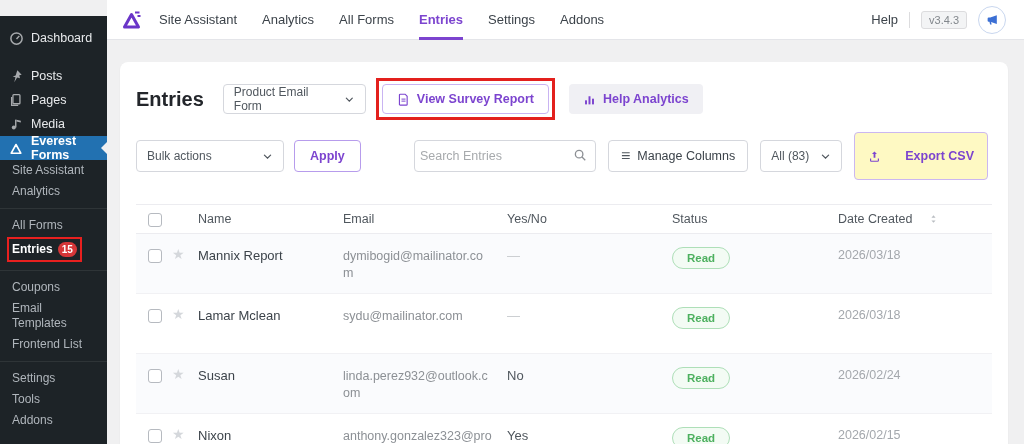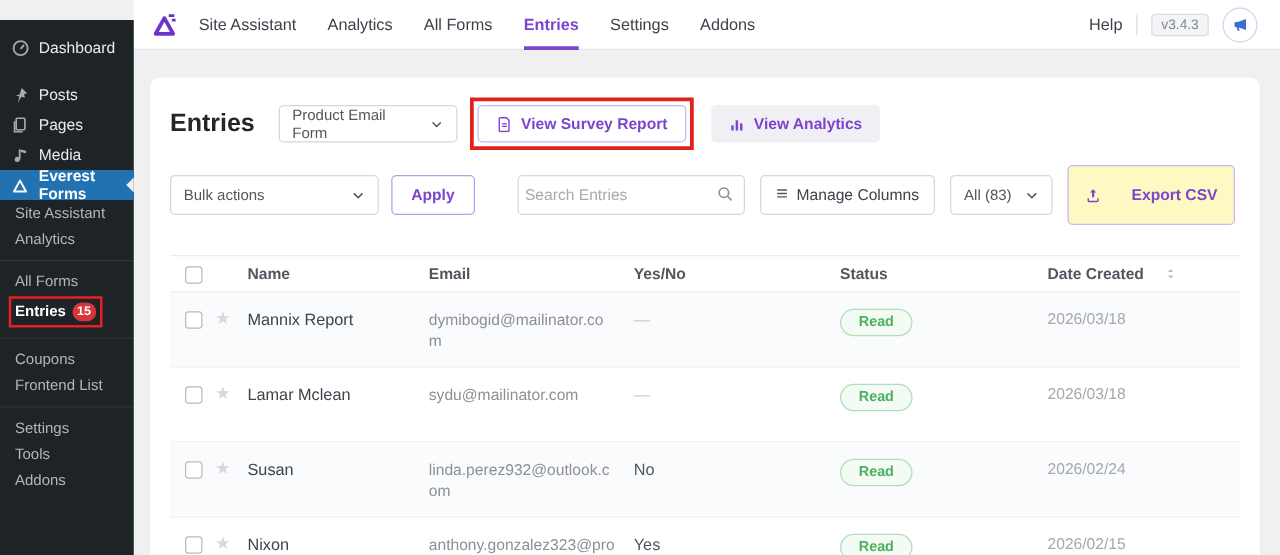--- a/index.html
+++ b/index.html
@@ -46,38 +46,38 @@
   .page-title { font-size:20px; font-weight:700; color:#23262b; }
   .select-box { display:flex; align-items:center; justify-content:space-between; border:1px solid #d5d7dd; border-radius:4px;
      background:#fff; height:30px; padding:0 10px; font-size:12px; color:#50575e; cursor:pointer; gap:8px; }
   .form-select { width:143px; margin-left:19px; }
   .ann-wrap { margin-left:16px; outline:3px solid #e3201d; outline-offset:3px; display:inline-flex; }
   .btn { display:inline-flex; align-items:center; gap:7px; border-radius:4px; font-size:12.5px; cursor:pointer; }
   .btn-survey { height:30px; padding:0 14px; background:#fff; border:1px solid #c9b4f2; color:#7c44cf; font-weight:600; }
   .btn-analytics { height:30px; padding:0 14px; background:#f0f0f4; border:none; color:#7c44cf; font-weight:600; margin-left:20px; }
 
   .toolbar { display:flex; align-items:center; margin-top:18px; padding:0 20px 0 16px; }
-  .bulk-select { width:167px; height:32px; }
+  .bulk-select { width:148px; height:32px; }
   .btn-apply { height:32px; padding:0 15px; background:#fff; border:1px solid #b79cec; color:#7c44cf; font-weight:600; margin-left:10px; }
   .toolbar-right { margin-left:auto; display:flex; align-items:center; gap:12px; }
   .search-wrap { position:relative; width:182px; }
   .search-wrap input { width:100%; height:32px; border:1px solid #d5d7dd; border-radius:4px; padding:0 30px 0 5px;
      font-size:12.5px; color:#3c434a; font-family:"Liberation Sans", sans-serif; outline:none; }
   .search-wrap input::placeholder { color:#a7aaad; }
   .search-ico { position:absolute; right:9px; top:8px; color:#8c8f94; }
   .btn-manage { height:32px; padding:0 12px; background:#fff; border:1px solid #d5d7dd; color:#3c434a; }
   .hamburger { font-size:16px; color:#50575e; line-height:1; }
   .all-select { width:82px; height:32px; }
   .btn-export { height:48px; padding:0 13px; background:#fef9c3; border:1px solid #cbb7f1; color:#7c44cf; font-weight:600;gap:24px; }
 
   
   .table { margin:24px 16px 0 16px; }
   .tgrid { display:grid; grid-template-columns:24px 26px 145px 164px 165px 166px 1fr; padding-left:12px; }
   .thead { height:30px; align-items:center; border-top:1px solid #ececf0; border-bottom:1px solid #ececf0;
-     font-size:12.5px; font-weight:700; color:#50575e; }
+     font-size:12.5px; font-weight:400; color:#50575e; }
   .th-date { display:flex; align-items:center; gap:16px; cursor:pointer; }
   .trow { height:60px; align-items:start; padding-top:14px; border-bottom:1px solid #f1f1f4; cursor:pointer; }
   .trow.alt { background:#fafbfd; }
   .cb { width:14px; height:14px; border:1px solid #b6bac0; border-radius:3px; background:#fff; cursor:pointer; margin-top:1px; }
   .star { font-size:14px; color:#d5d8dc; cursor:pointer; line-height:1; margin-top:-1px; }
   .c-name { font-size:13px; color:#3c434a; }
   .c-email { font-size:12.5px; color:#8c9095; word-break:break-all; padding-right:14px; line-height:1.35; }
   .c-yesno { font-size:13px; color:#50575e; }
   .c-yesno.muted { color:#c6c9cd; }
   .pill-read { display:inline-block; padding:4px 14px; border:1px solid #aedfb8; background:#f3fbf4; color:#4db05f;
@@ -140,20 +140,21 @@
     <div class="sb-div"></div>
     <div class="sb-sub-item"><span>All Forms</span></div>
     <div class="sb-sub-item active-sub" style="padding-top:6px;padding-bottom:7px;">
       <span class="ann-entries">
         <span>Entries</span>
         <span class="badge-red">15</span>
       </span>
     </div>
     <div class="sb-div"></div>
     <div class="sb-sub-item"><span>Coupons</span></div>
+    <div class="sb-sub-item"><span>Email Templates</span></div>
     <div class="sb-sub-item"><span>Frontend List</span></div>
     <div class="sb-div"></div>
     <div class="sb-sub-item"><span>Settings</span></div>
     <div class="sb-sub-item"><span>Tools</span></div>
     <div class="sb-sub-item"><span>Addons</span></div>
 
   </div>
 
 </aside>
 
@@ -215,21 +216,21 @@
             </svg>
           <span>View Survey Report</span>
         </button>
       </span>
       <button class="btn btn-analytics">
         <svg width="13" height="13" viewBox="0 0 16 16">
             <rect x="2.5" y="9" width="2.4" height="5" fill="currentColor"></rect>
             <rect x="6.8" y="4" width="2.4" height="10" fill="currentColor"></rect>
             <rect x="11.1" y="7" width="2.4" height="7" fill="currentColor"></rect>
           </svg>
-        <span>View Analytics</span>
+        <span>Help Analytics</span>
       </button>
     </div>
 
     <div class="toolbar">
       <div class="select-box bulk-select">
         <span>Bulk actions</span>
         <svg width="11" height="11" viewBox="0 0 16 16">
             <path d="M3.5 6l4.5 4.5L12.5 6" fill="none" stroke="#50575e" stroke-width="1.8" stroke-linecap="round"></path>
           </svg>
       </div>

